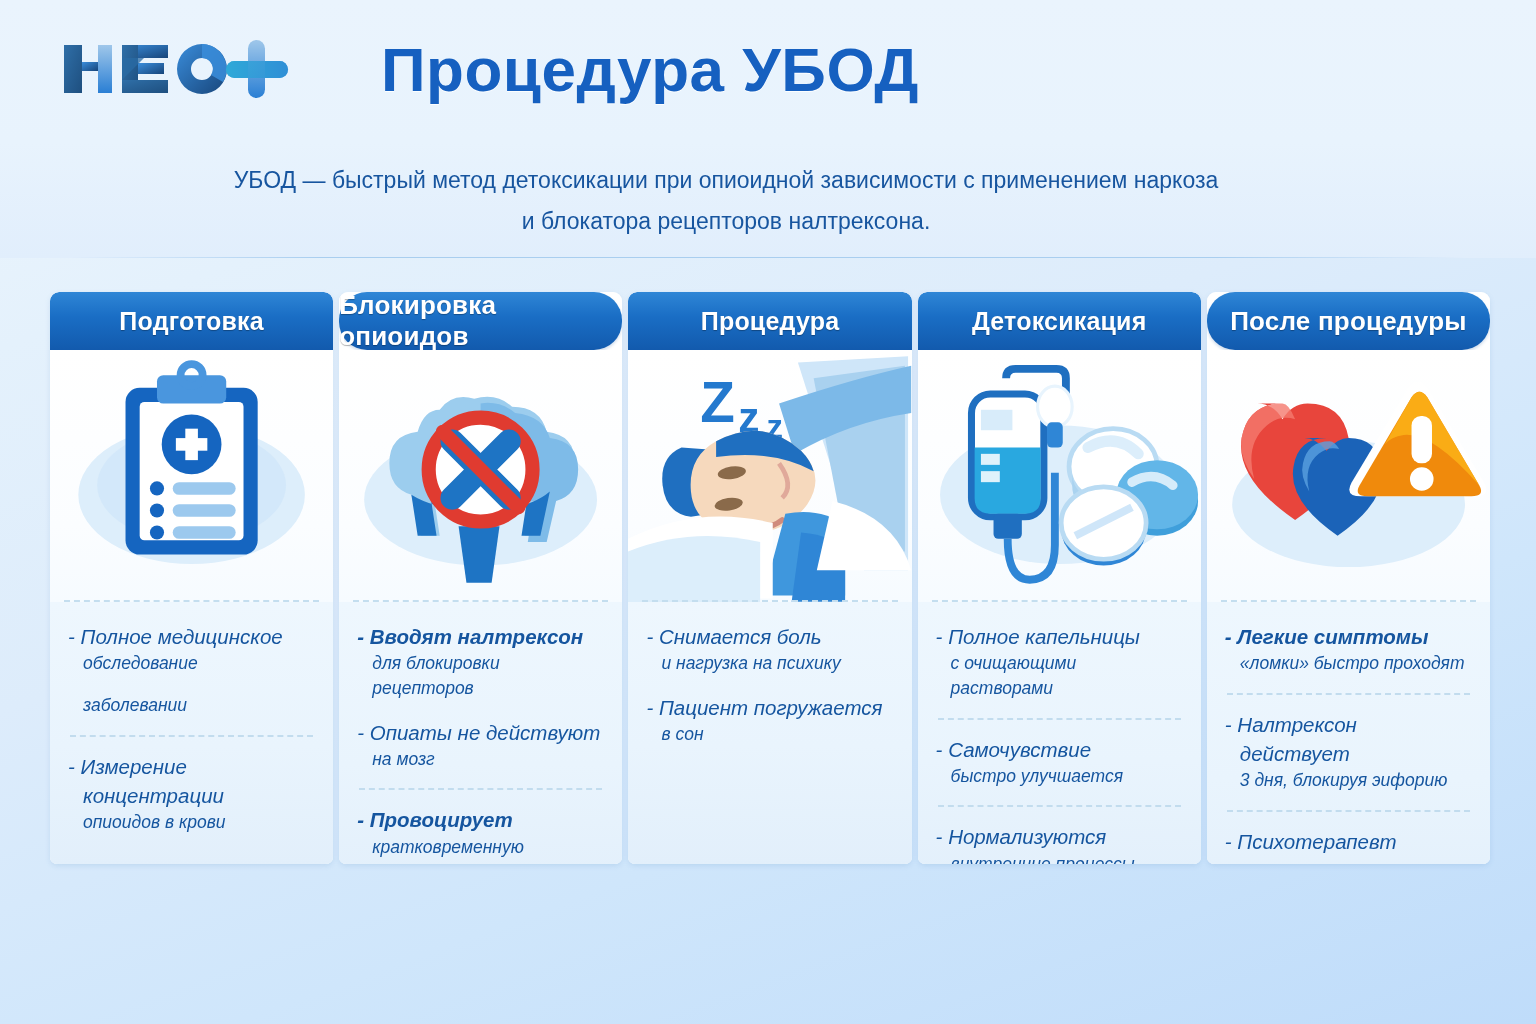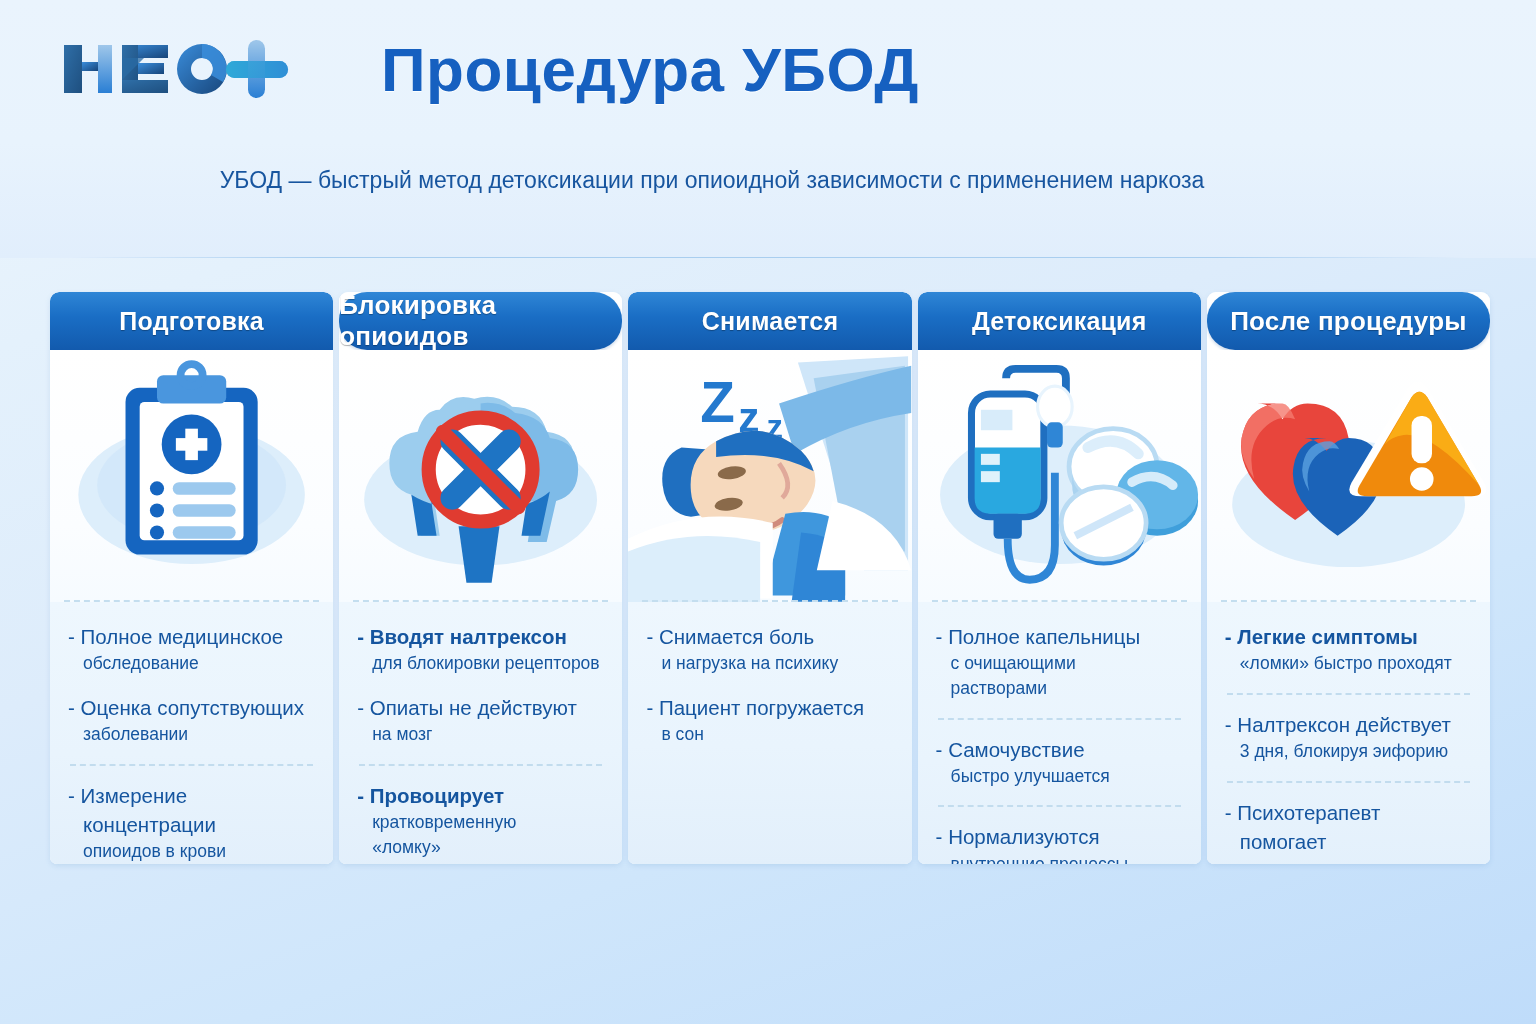--- a/index.html
+++ b/index.html
@@ -20,21 +20,21 @@
   }
   
   .logo{ position:absolute; left:60px; top:38px; width:235px; height:62px; }
   
   .page-title{
     position:absolute; left:0; top:34px; width:1300px; text-align:center;
     font-size:62px; font-weight:bold; color:#1660c0; letter-spacing:.5px;
     text-shadow:0 1px 0 rgba(255,255,255,.85);
   }
   .subtitle{
-    position:absolute; left:0; top:160px; width:1424px; text-align:center;
+    position:absolute; left:14px; top:160px; width:1424px; text-align:center;
     font-size:23px; color:#17559f; line-height:1.78;
   }
   
   .cards{
     position:absolute; left:50px; top:292px; width:1440px; height:572px;
     display:flex; gap:6px;
   }
   .card{
     flex:1 1 0; display:flex; flex-direction:column;
     border-radius:9px 9px 7px 7px; overflow:hidden;
@@ -58,21 +58,21 @@
   }
   .icon-area:after{
     content:""; position:absolute; left:14px; right:14px; bottom:0; height:0;
     border-bottom:2px dashed #c4deef;
   }
   .icon-svg{ width:100%; height:100%; display:block; }
   .body-area{
     flex:1 1 auto; padding:20px 18px 14px 18px;
     background:linear-gradient(180deg,#eef7fe 0%,#e9f4fd 55%,#e2effb 100%);
   }
-  .item{ margin-bottom:17px; }
+  .item{ margin-bottom:17px;font-style:italic; }
   .item:last-child{ margin-bottom:0; }
   .item .line{
     color:#15559f; font-size:20.5px; line-height:1.42;
     text-indent:-15px; padding-left:15px;
   }
   .item .line.sub{ text-indent:0; padding-left:15px; font-size:17.5px; }
   .item .line.bold{ font-weight:bold; }
   .dash-sep{
     height:0; border-bottom:2px dashed #c2dcee;
     margin:13px 2px 15px 2px;
@@ -120,20 +120,21 @@
     <rect x="166" y="23" width="62" height="17" rx="8.5" fill="url(#lgD)"></rect>
     <rect x="188" y="2" width="17" height="58" rx="8.5" fill="url(#lgB)"></rect>
     <rect x="166" y="23" width="62" height="17" rx="8.5" fill="url(#lgD)" opacity=".85"></rect>
   </svg>
 </div>
 
 <div class="page-title">Процедура УБОД</div>
 
 <div class="subtitle">
   <div>УБОД — быстрый метод детоксикации при опиоидной зависимости с применением наркоза</div>
+  <div>и блокатора рецепторов налтрексона.</div>
 </div>
 
 <div class="cards">
 
   <div class="card">
     <div class="card-header">Подготовка</div>
     <div class="icon-area">
       <svg viewBox="0 0 180 160" class="icon-svg">
         <ellipse cx="90" cy="92" rx="72" ry="44" fill="#ddeefb"></ellipse>
         <ellipse cx="90" cy="86" rx="60" ry="36" fill="#cfe6f9" opacity=".7"></ellipse>
@@ -152,21 +153,20 @@
         <circle cx="68" cy="116" r="4.5" fill="#1565c0"></circle>
         <rect x="78" y="112" width="40" height="8" rx="4" fill="#9cc9ee"></rect>
       </svg>
     </div>
     <div class="body-area">
       <div class="item">
         <div class="line">-  Полное медицинское</div>
         <div class="line sub">обследование</div>
       </div>
       <div class="item">
-        <div class="line">-  Оценка сопутствующих</div>
         <div class="line sub">заболевании</div>
       </div>
       <div class="dash-sep"></div>
       <div class="item">
         <div class="line">-  Измерение концентрации</div>
         <div class="line sub">опиоидов в крови</div>
       </div>
     </div>
   </div>
 
@@ -200,21 +200,21 @@
       <div class="dash-sep"></div>
       <div class="item">
         <div class="line bold">-  Провоцирует</div>
         <div class="line sub">кратковременную</div>
         <div class="line sub">«ломку»</div>
       </div>
     </div>
   </div>
 
   <div class="card">
-    <div class="card-header">Снимается</div>
+    <div class="card-header">Процедура</div>
     <div class="icon-area">
       <svg viewBox="0 0 180 160" class="icon-svg">
         <path d="M108,8 L178,4 L178,140 L150,140 Z" fill="#cfe6f9"></path>
         <path d="M118,18 L176,10 L176,128 L140,132 Z" fill="#a9d1ef"></path>
         <path d="M96,34 q48,-16 84,-24 l0,30 q-40,6 -74,26 z" fill="#7cb9e8"></path>
         <text x="46" y="46" font-family="Liberation Sans, sans-serif" font-size="36" font-weight="bold" fill="#2479ce">Z</text>
         <text x="70" y="52" font-family="Liberation Sans, sans-serif" font-size="27" font-weight="bold" fill="#2479ce">z</text>
         <text x="88" y="56" font-family="Liberation Sans, sans-serif" font-size="21" font-weight="bold" fill="#2479ce">z</text>
         <path d="M34,62 q-14,6 -12,24 q2,18 18,20 l26,-4 l-4,-38 z" fill="#1f6fc0"></path>
         <path d="M56,58 q30,-16 54,6 q16,16 4,34 q-16,22 -46,18 q-26,-4 -28,-26 q-2,-22 16,-32 z" fill="#f6d9bd"></path>

